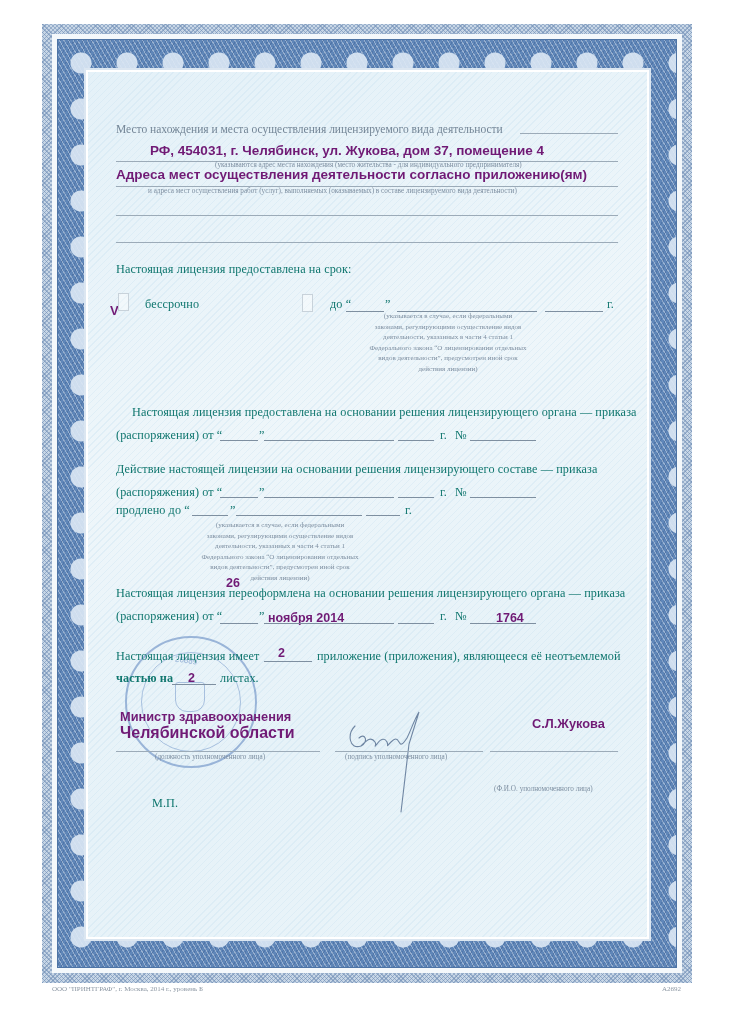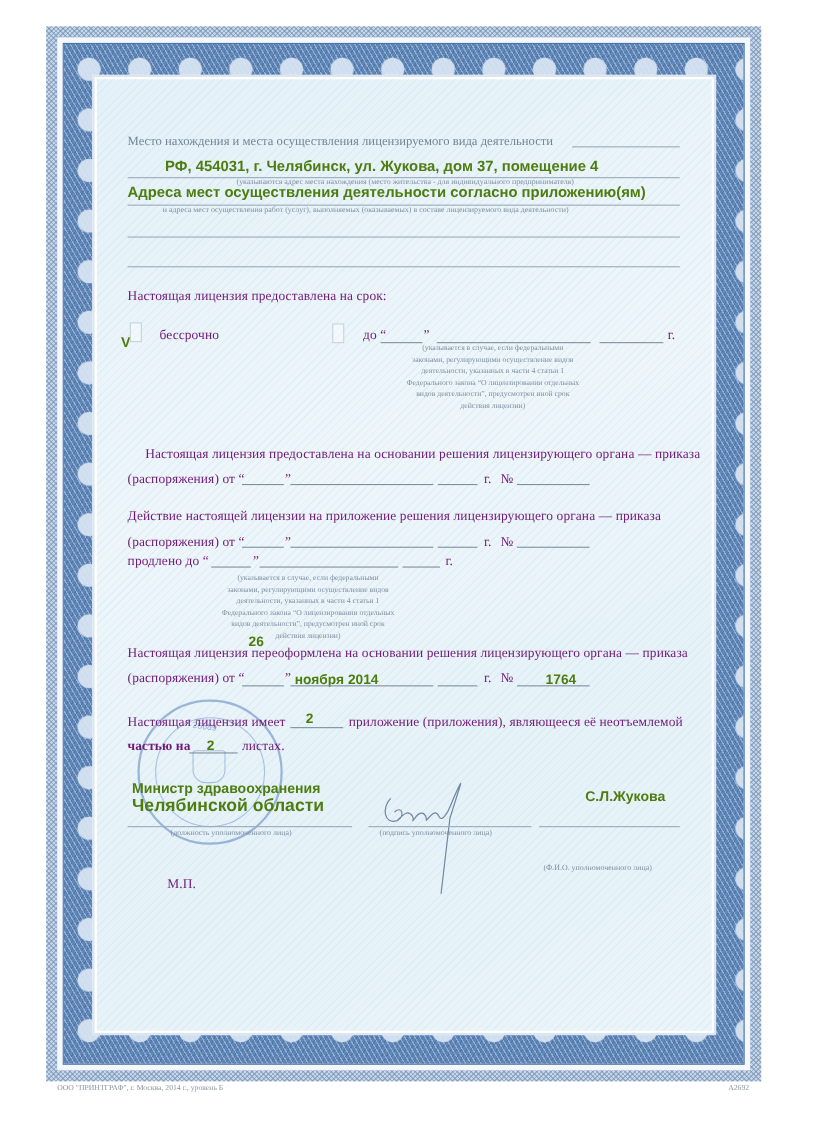--- a/index.html
+++ b/index.html
@@ -19,24 +19,24 @@
       linear-gradient(#5f86b8,#5f86b8);
     border:1px solid #4e74a5; }
   .inner-frame { position:absolute; left:84px; top:68px; width:567px; height:873px; background:#ffffff; border:2px solid #dbe6f1; box-sizing:border-box; }
   .panel { position:absolute; left:88px; top:72px; width:559px; height:865px;
     background:
       repeating-linear-gradient(135deg, rgba(200,225,240,0.35) 0 1px, transparent 1px 5px),
       linear-gradient(160deg,#e4f1f8 0%,#eef6fa 40%,#e6f2f8 70%,#eaf4f9 100%);
     box-sizing:border-box; }
   .t { position:absolute; white-space:nowrap; }
   .label { font-size:11.5px; color:#738596; }
-  .body-text { font-size:12.2px; color:#701a75; letter-spacing:0.1px; }
+  .body-text { font-size:12.2px; color:#0f766e; letter-spacing:0.1px; }
   .tiny { font-size:7px; color:#7d8ea0; line-height:10.5px; text-align:center; }
   .hint { font-size:7.2px; color:#7d8ea0; }
-  .bold { font-family:"Liberation Sans","DejaVu Sans",sans-serif; font-weight:bold; color:#4d7c0f; }
+  .bold { font-family:"Liberation Sans","DejaVu Sans",sans-serif; font-weight:bold; color:#701a75; }
   .rule { position:absolute; height:1px; background:#9cabb8; }
   .uline { position:absolute; height:1px; background:#7e8fa0; }
   .checkbox { position:absolute; width:11px; height:18px; border:1px solid #c8d2da; border-left-width:1px; background:rgba(255,255,255,0.4); box-sizing:border-box; }
   .stamp { position:absolute; left:125px; top:636px; width:132px; height:132px; border-radius:50%;
     border:2px solid rgba(90,130,190,0.55); box-sizing:border-box; }
   .stamp-inner { position:absolute; left:14px; top:14px; width:100px; height:100px; border-radius:50%;
     border:1px solid rgba(90,130,190,0.45); box-sizing:border-box; }
   .stamp-emblem { position:absolute; left:36px; top:36px; width:28px; height:28px; border:1px solid rgba(90,130,190,0.45); border-radius:3px 3px 12px 12px; }
   .stamp-text { position:absolute; font-size:8px; color:rgba(90,130,190,0.6); font-family:"Liberation Sans",sans-serif; }
   .signature { position:absolute; left:345px; top:704px; }
@@ -85,21 +85,21 @@
 <div class="t body-text" style="left:132px;top:405px;">Настоящая лицензия предоставлена на основании решения лицензирующего органа — приказа</div>
 <div class="t body-text" style="left:116px;top:428px;">(распоряжения) от “</div>
 <div class="uline" style="left:220px;top:440px;width:38px;"></div>
 <div class="t body-text" style="left:259px;top:428px;">”</div>
 <div class="uline" style="left:264px;top:440px;width:130px;"></div>
 <div class="uline" style="left:398px;top:440px;width:36px;"></div>
 <div class="t body-text" style="left:440px;top:428px;">г.</div>
 <div class="t body-text" style="left:455px;top:428px;">№</div>
 <div class="uline" style="left:470px;top:440px;width:66px;"></div>
 
-<div class="t body-text" style="left:116px;top:462px;">Действие настоящей лицензии на приложение решения лицензирующего органа — приказа</div>
+<div class="t body-text" style="left:116px;top:462px;">Действие настоящей лицензии на основании решения лицензирующего составе — приказа</div>
 <div class="t body-text" style="left:116px;top:485px;">(распоряжения) от “</div>
 <div class="uline" style="left:220px;top:497px;width:38px;"></div>
 <div class="t body-text" style="left:259px;top:485px;">”</div>
 <div class="uline" style="left:264px;top:497px;width:130px;"></div>
 <div class="uline" style="left:398px;top:497px;width:36px;"></div>
 <div class="t body-text" style="left:440px;top:485px;">г.</div>
 <div class="t body-text" style="left:455px;top:485px;">№</div>
 <div class="uline" style="left:470px;top:497px;width:66px;"></div>
 <div class="t body-text" style="left:116px;top:503px;">продлено до “</div>
 <div class="uline" style="left:192px;top:515px;width:36px;"></div>

